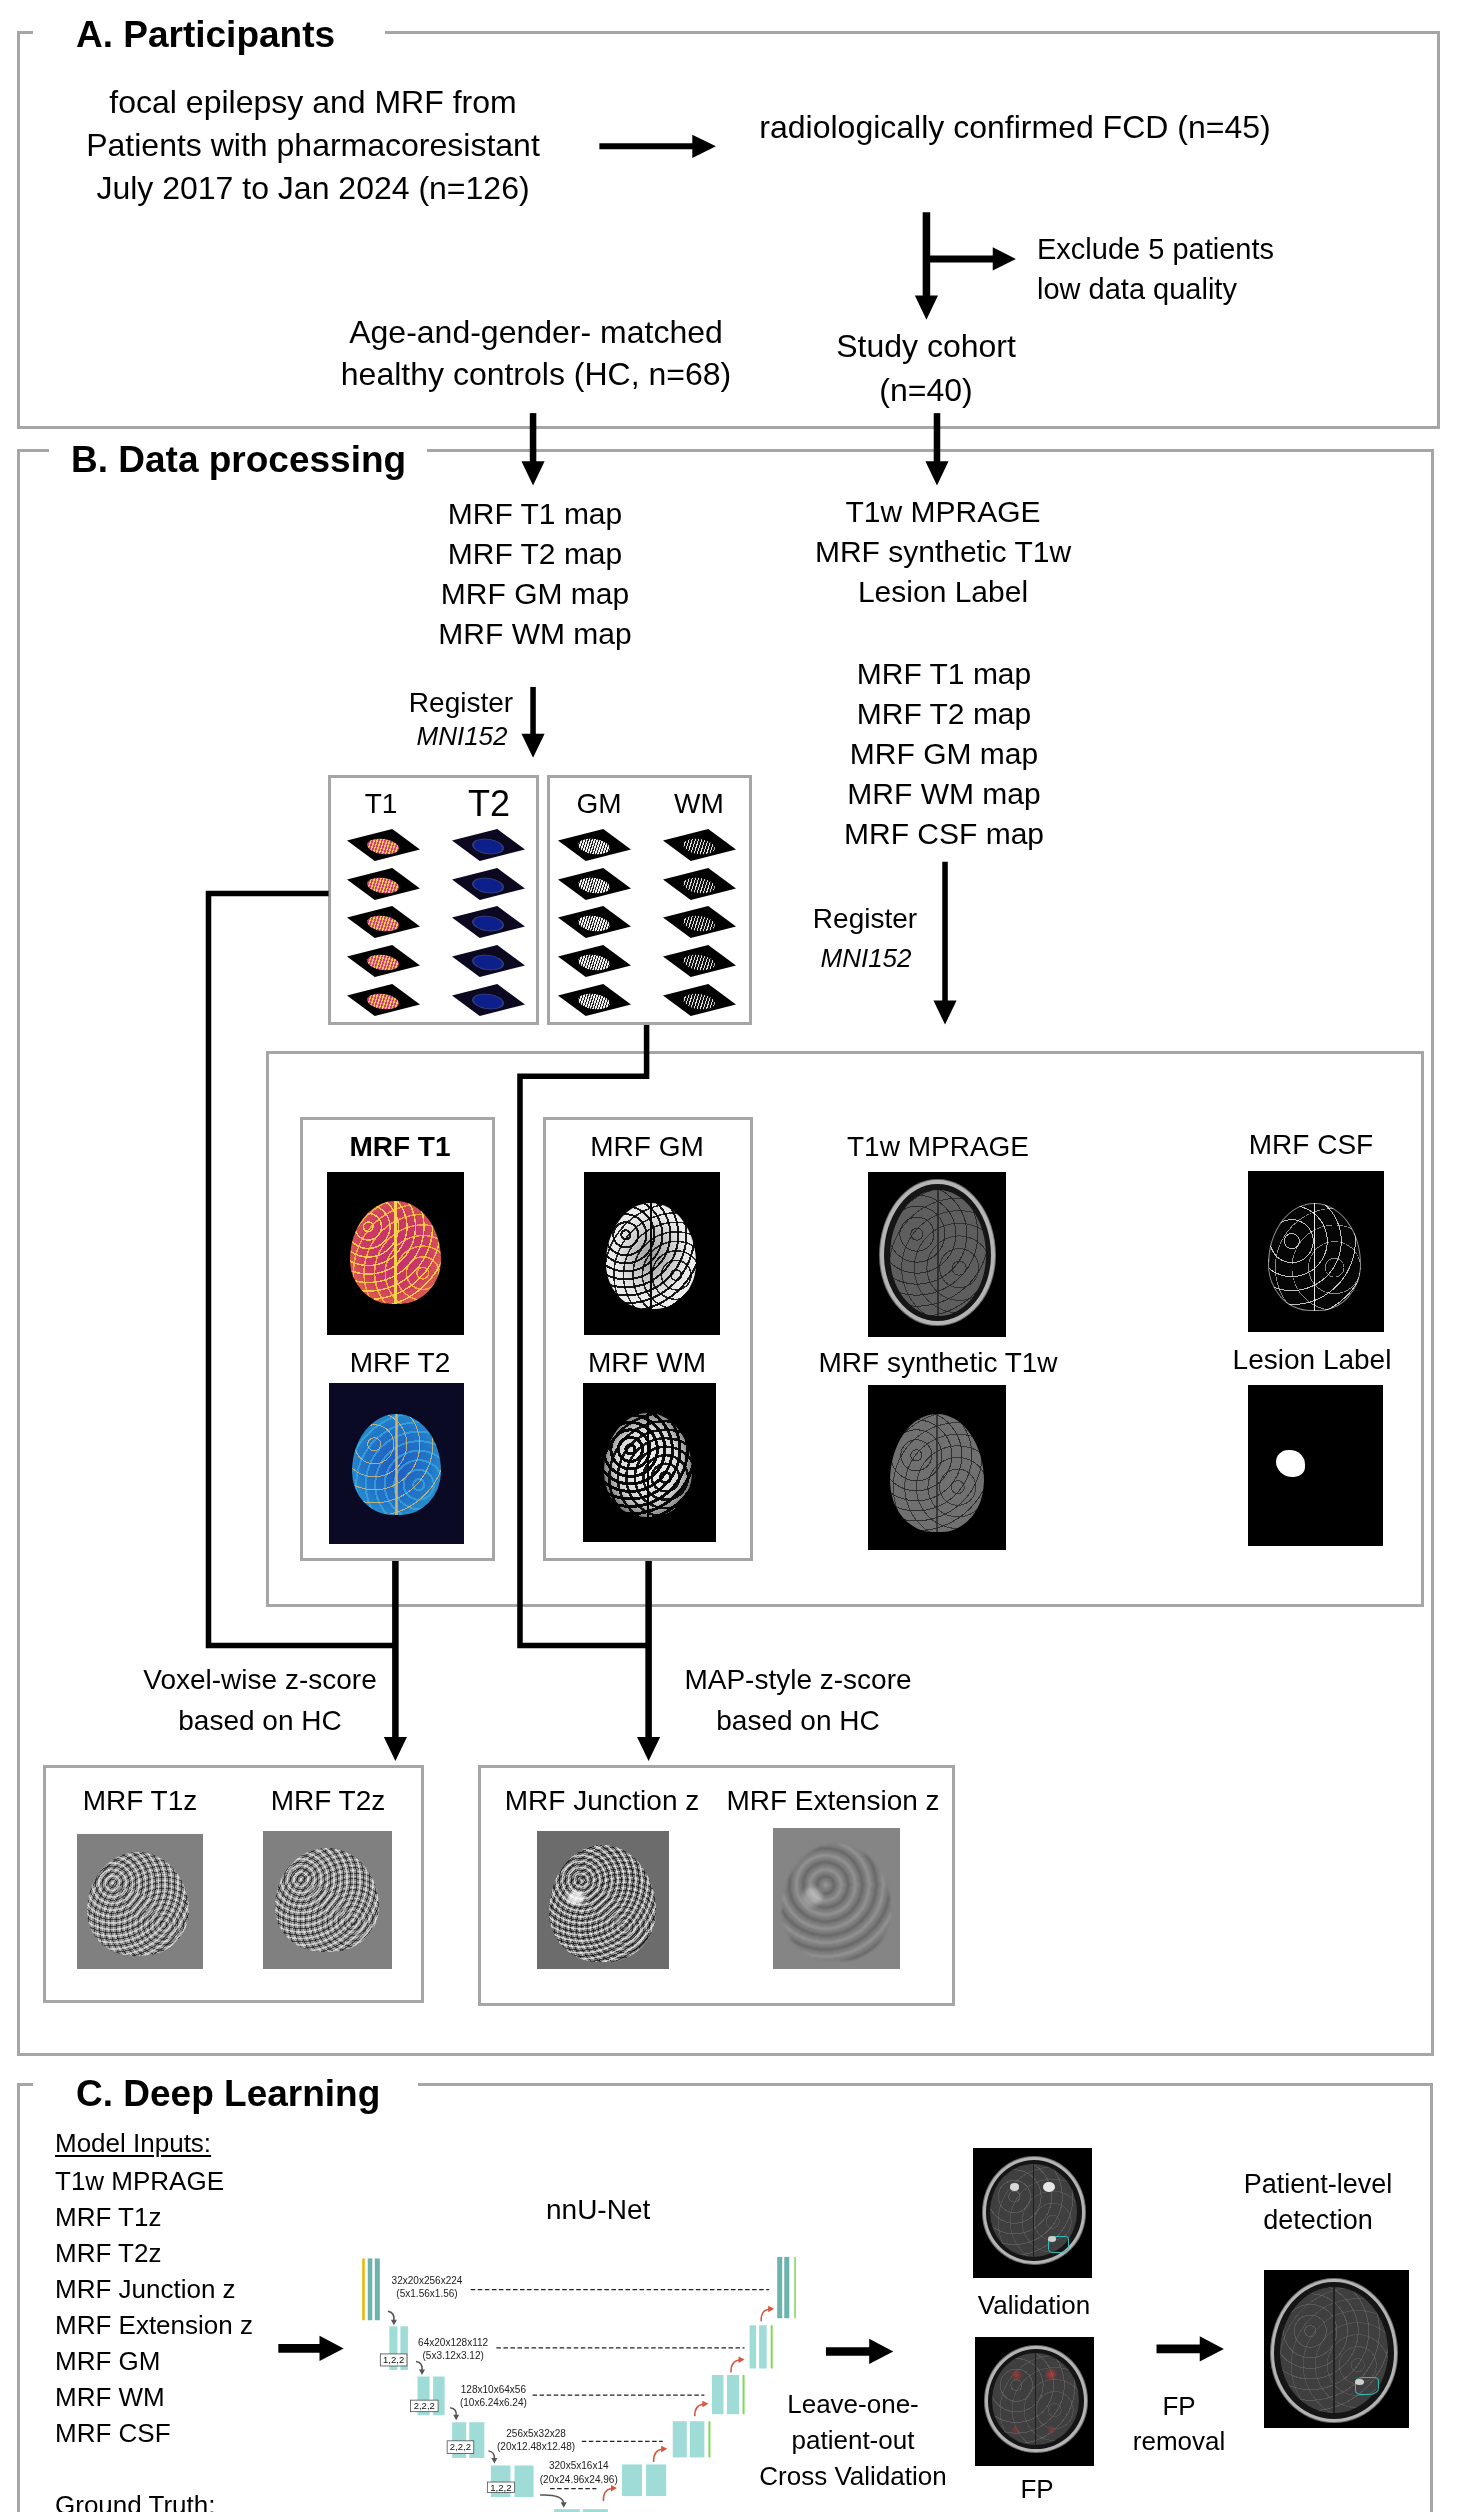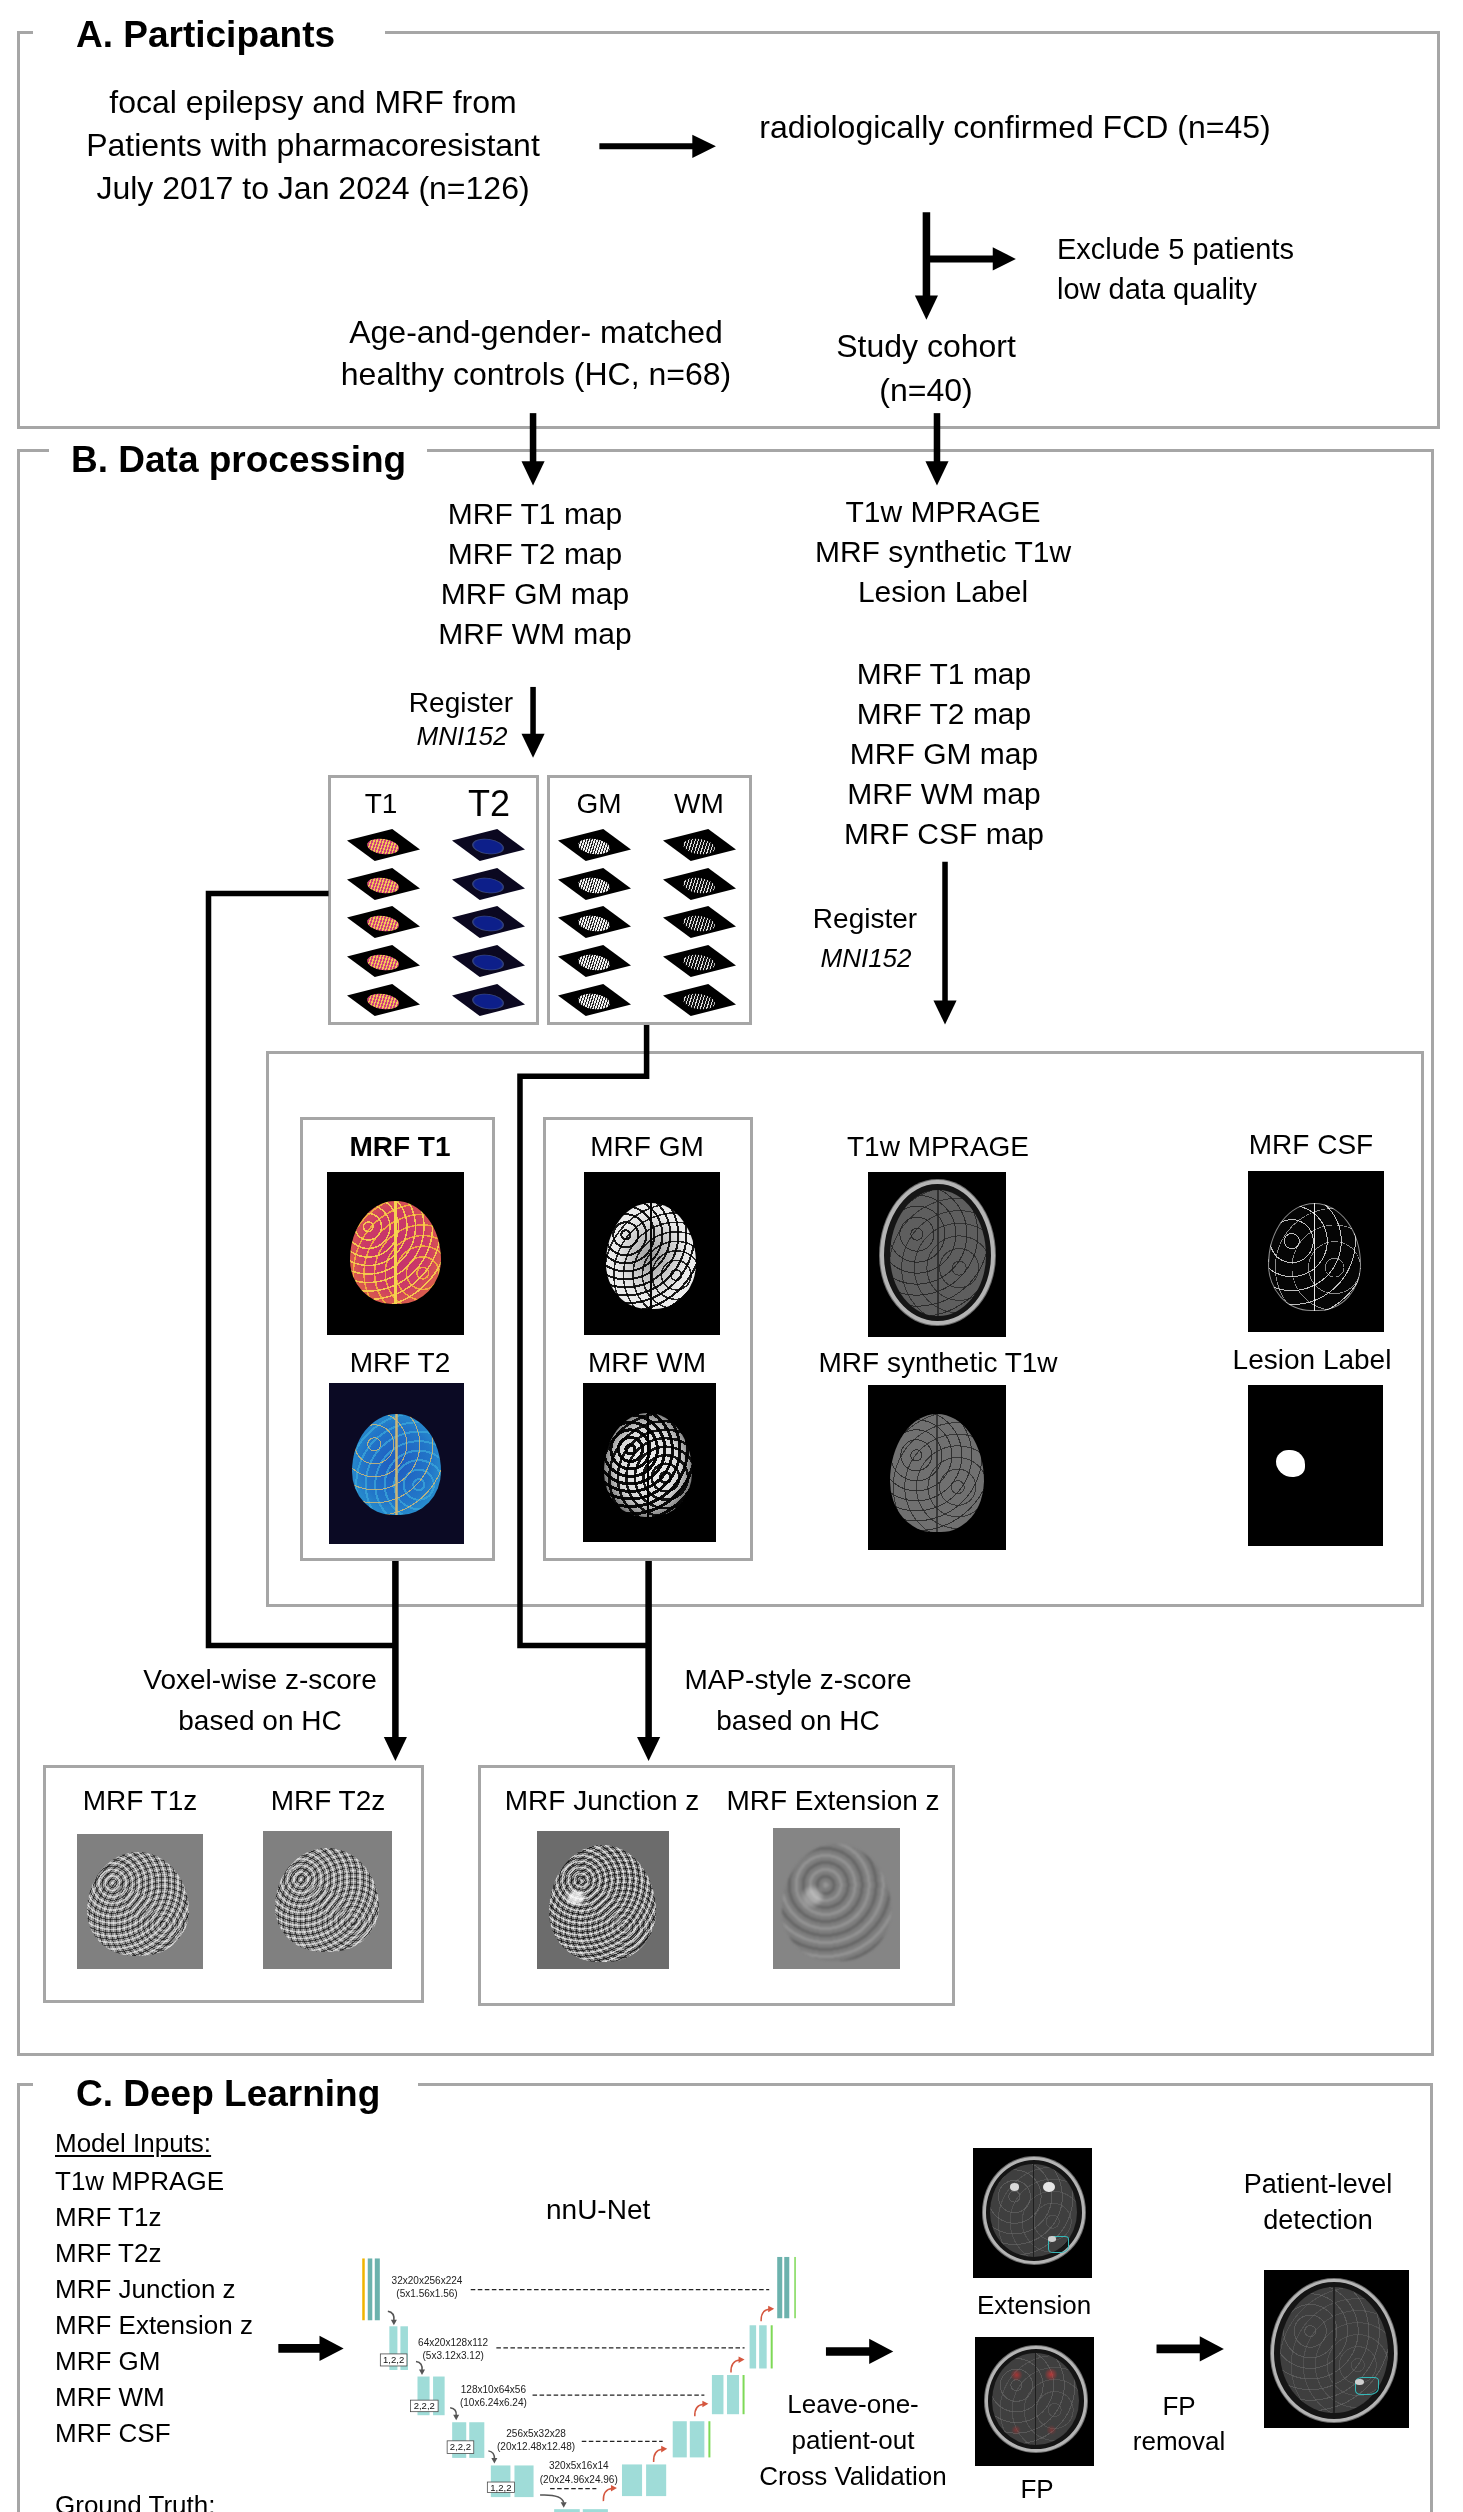--- a/index.html
+++ b/index.html
@@ -103,21 +103,21 @@
   <div class="t c" style="left:313px;top:81px;font-size:32px;line-height:43px;">
     <div>focal epilepsy and MRF from</div>
     <div>Patients with pharmacoresistant</div>
     <div>July 2017 to Jan 2024 (n=126)</div>
   </div>
 
   <div class="t c" style="left:1015px;top:106px;font-size:32px;line-height:42px;">
     <div>radiologically confirmed FCD (n=45)</div>
   </div>
 
-  <div class="t" style="left:1037px;top:229px;font-size:29px;line-height:40px;margin-left:20px;">
+  <div class="t" style="left:1037px;top:229px;font-size:29px;line-height:40px;">
     <div>Exclude 5 patients</div>
     <div>low data quality</div>
   </div>
 
   <div class="t c" style="left:926px;top:324px;font-size:32px;line-height:44px;">
     <div>Study cohort</div>
     <div>(n=40)</div>
   </div>
 
   <div class="t c" style="left:536px;top:311px;font-size:32px;line-height:42px;">
@@ -325,21 +325,21 @@
 
   <div class="img" style="left:973px;top:2148px;width:119px;height:130px;">
     <div class="skull" style="left:8%;right:6%;top:7%;bottom:11%;border-width:3px;">
       <div class="b-mri dark"></div>
     </div>
     <div class="blob" style="left:31%;width:8%;top:27%;height:6%;background:#d8d8d8;"></div>
     <div class="blob" style="left:59%;width:10%;top:26%;height:8%;background:#e6e6e6;"></div>
     <div class="blob" style="left:63%;width:16%;top:68%;height:11%;border:1px solid #35b8b8;border-radius:30% 20% 40% 25%;"></div>
     <div class="blob" style="left:63%;width:7%;top:68%;height:4%;background:#cfcfcf;"></div>
   </div>
-  <div class="t c" style="left:1034px;top:2288px;font-size:26px;line-height:35px;">Extension</div>
+  <div class="t c" style="left:1034px;top:2288px;font-size:26px;line-height:35px;">Validation</div>
 
   <div class="img" style="left:975px;top:2337px;width:119px;height:129px;">
     <div class="skull" style="left:8%;right:6%;top:7%;bottom:11%;border-width:3px;">
       <div class="b-mri dark"></div>
     </div>
     <div class="blob" style="left:29%;width:11%;top:25%;height:9%;background:radial-gradient(circle,rgba(200,50,50,.75),rgba(200,50,50,0) 70%);"></div>
     <div class="blob" style="left:58%;width:12%;top:24%;height:10%;background:radial-gradient(circle,rgba(210,55,55,.8),rgba(210,55,55,0) 70%);"></div>
     <div class="blob" style="left:30%;width:9%;top:68%;height:8%;background:radial-gradient(circle,rgba(190,50,50,.5),rgba(190,50,50,0) 70%);"></div>
     <div class="blob" style="left:60%;width:9%;top:68%;height:8%;background:radial-gradient(circle,rgba(190,50,50,.45),rgba(190,50,50,0) 70%);"></div>
   </div>

